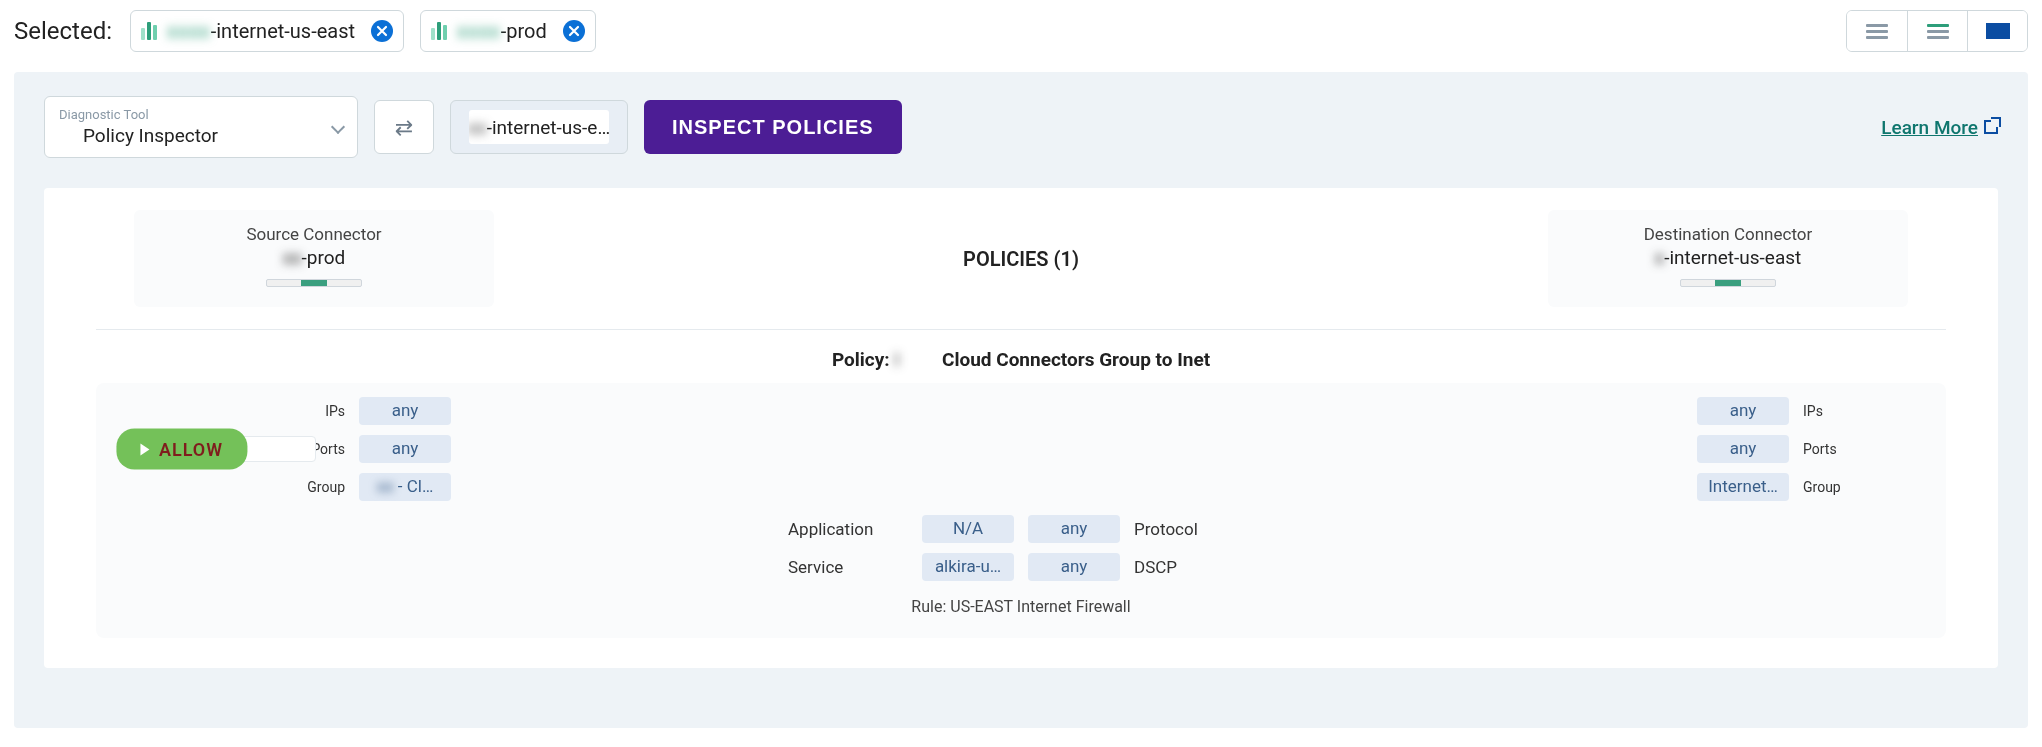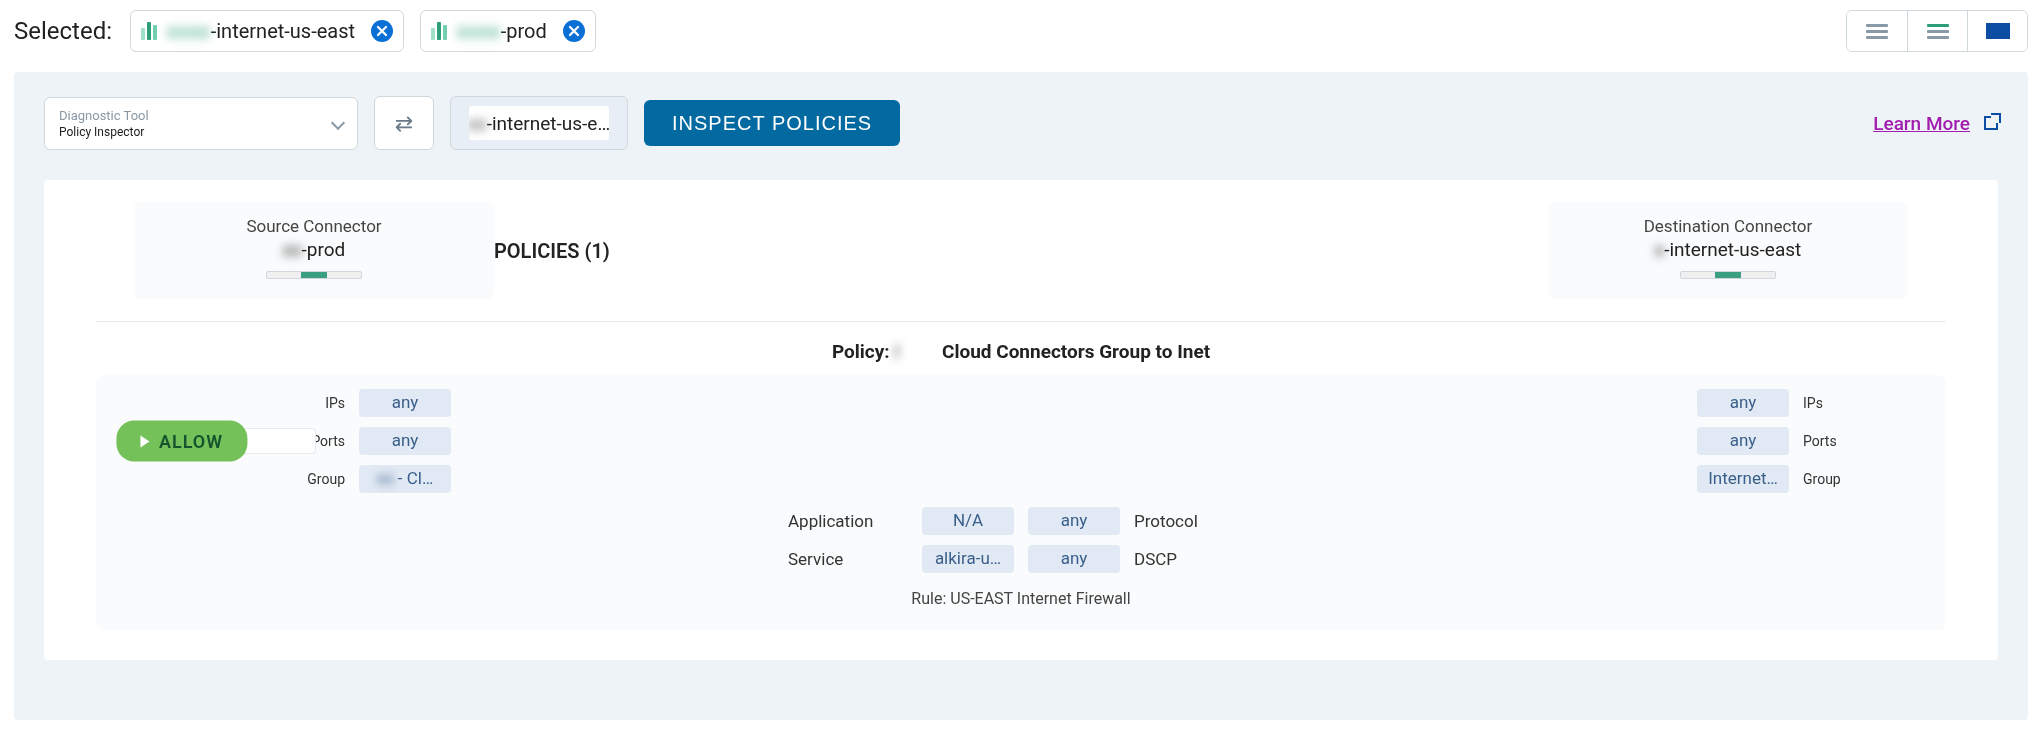--- a/index.html
+++ b/index.html
@@ -25,68 +25,68 @@
   .viewtoggle .lines span { display:block; width:22px; height:3px; background:#8a99a6; border-radius:1px; }
   .viewtoggle .lines.accent span:first-child { background:#2d9e7a; }
   .viewtoggle .solid { width:24px; height:16px; background:#0b4da2; }
 
   
   .stage { background: #eef3f7; padding: 24px 30px 60px; margin: 10px 14px 0; border-radius: 4px; }
 
   .toolbar { display:flex; align-items:center; gap:16px; }
   .selectbox { position:relative; width:314px; border:1px solid #cfd8dc; border-radius:6px; background:#fff; padding:10px 40px 10px 14px; }
   .selectbox .label { font-size:13px; color:#8a99a6; }
-  .selectbox .value { font-size:12px; color:#222; margin-top:2px; }
+  .selectbox .value { font-size:19px; color:#222; margin-top:2px;margin-left:24px; }
   .selectbox .chev { position:absolute; right:14px; top:50%; transform:translateY(-50%) rotate(45deg); width:10px; height:10px; border-right:2px solid #8a99a6; border-bottom:2px solid #8a99a6; }
 
   .pillbox { width:178px; height:54px; border:1px solid #cfd8dc; border-radius:6px; background:#e8eef5; display:flex; align-items:center; justify-content:center; }
   .pillbox.white { background:#fff; width:60px; }
   .pillbox .inner { width:140px; height:34px; background:#fff; border-radius:3px; display:flex; align-items:center; justify-content:center; color:#222; font-size:19px; overflow:hidden; white-space:nowrap; }
   .pillbox .inner .blur { filter: blur(5px); color:#444; }
 
   .swap-icon { color:#6b7a88; font-size:22px; }
 
-  .btn-primary { background:#0369a1; color:#fff; border:none; border-radius:6px; padding:0 28px; height:46px; font-size:20px; letter-spacing:1px; font-weight:400; cursor:pointer; }
-
-  .learn-more { margin-left:auto; color:#a21caf; text-decoration:underline; font-size:19px; font-weight:500; cursor:pointer; display:inline-flex; align-items:center; gap:14px; }
+  .btn-primary { background:#4c1d95; color:#fff; border:none; border-radius:6px; padding:0 28px; height:54px; font-size:20px; letter-spacing:1px; font-weight:700; cursor:pointer; }
+
+  .learn-more { margin-left:auto; color:#0f766e; text-decoration:underline; font-size:19px; font-weight:500; cursor:pointer; display:inline-flex; align-items:center; gap:6px; }
   .ext-icon { display:inline-block; width:14px; height:14px; border:2px solid #0b4da2; position:relative; }
   .ext-icon::after { content:""; position:absolute; top:-5px; right:-5px; width:8px; height:8px; border-top:2px solid #0b4da2; border-right:2px solid #0b4da2; background:#eef3f7; }
 
   
   .panel { background:#fff; margin: 30px 0 0; border-radius:4px; padding: 14px 0 30px; }
 
   .summary { display:flex; align-items:stretch; justify-content:center; gap:0; padding: 8px 0 0; }
   .sumbox { width:360px; background:#fafbfc; border-radius:6px; padding: 14px 10px 20px; text-align:center; }
   .sumbox .title { font-size:17px; color:#444; }
   .sumbox .name { font-size:19px; color:#222; margin-top:2px; }
   .sumbox .name .blur{ filter: blur(5px); }
   .bar { width:96px; height:8px; background:#f0f0f0; border:1px solid #d0d6dc; border-radius:2px; margin:10px auto 0; position:relative; }
   .bar .fill { position:absolute; height:100%; background:#3a9f7f; left:50%; transform:translateX(-50%); width:26px; }
 
-  .midsum { flex:1; align-self:center; text-align:left; }
+  .midsum { flex:1; align-self:center; text-align:center; }
   .midsum .h { font-size:20px; font-weight:600; color:#222; }
   .midsum .s { font-size:15px; color:#555; margin-top:4px; }
 
   .divider { height:1px; background:#e5eaee; margin:22px 52px 0; }
 
   .policy-title { text-align:center; font-size:19px; color:#222; margin:18px 0 12px; }
   .policy-title b { font-weight:700; }
   .policy-title .blur { filter: blur(5px); }
 
   
   .rule { background:#fafbfc; border-radius:8px; margin:0 52px; padding:14px 28px 22px; position:relative; }
   .rule-grid { display:grid; grid-template-columns: 115px 92px 1fr 92px 115px; column-gap:14px; row-gap:10px; align-items:center; }
   .rlabel { font-size:14px; color:#333; text-align:right; }
   .rlabel.left { text-align:right; }
   .rlabel.right { text-align:left; }
   .tag { display:inline-block; background:#e1e9f4; color:#3a5f8a; font-size:17px; border-radius:4px; padding:3px 0; text-align:center; width:92px; height:28px; overflow:hidden; white-space:nowrap; text-overflow:ellipsis; }
 
   .flowwrap { position:relative; height:100%; min-height:90px; }
   .dashline { position:absolute; top:50%; left:0; right:0; border-top:3px dashed #2b8069; transform:translateY(-50%); }
-  .allow { position:absolute; left:50%; top:50%; transform:translate(-50%,-50%); background:#74c159; color:#14532d; font-weight:600; letter-spacing:1px; font-size:18px; border-radius:18px; padding:10px 24px; display:flex; align-items:center; gap:10px; }
+  .allow { position:absolute; left:50%; top:50%; transform:translate(-50%,-50%); background:#74c159; color:#7f1d1d; font-weight:600; letter-spacing:1px; font-size:18px; border-radius:18px; padding:10px 24px; display:flex; align-items:center; gap:10px; }
   .allow .arr { display:inline-block; width:0; height:0; border-left:9px solid #fff; border-top:6px solid transparent; border-bottom:6px solid transparent; }
   .flowicon { position:absolute; left:110px; top:50%; transform:translateY(-50%); width:82px; height:26px; background:#fff; border-radius:4px; border:1px solid #e5eaee; }
 
   .meta { margin:14px auto 0; display:grid; grid-template-columns: 120px 92px 92px 120px; column-gap:14px; row-gap:10px; justify-content:center; align-items:center; }
   .meta .mlabel { font-size:17px; color:#333; text-align:left; }
   .meta .mlabel.r { text-align:left; }
 
   .rulefoot { text-align:center; font-size:16px; color:#444; margin-top:16px; }
 </style>
 </head>

